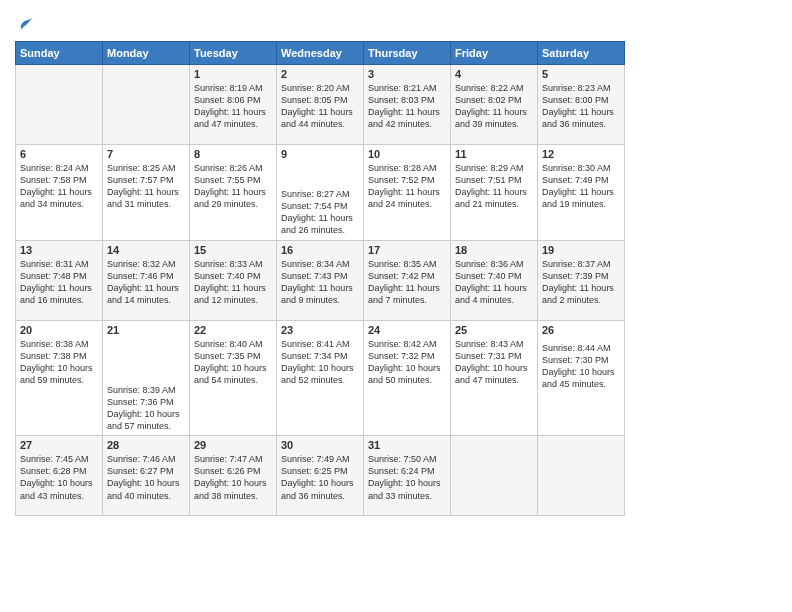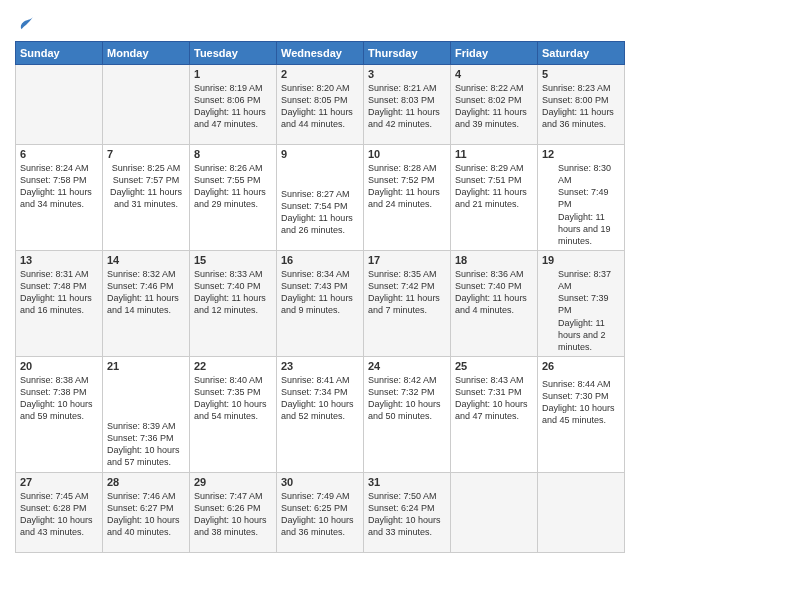--- a/index.html
+++ b/index.html
@@ -156,21 +156,21 @@
         </tr>
         <tr>
           <td>
             <span class="day-num">6</span>
             <div class="day-info" style="white-space: pre-line;">Sunrise: 8:24 AM
 Sunset: 7:58 PM
 Daylight: 11 hours and 34 minutes.</div>
           </td>
           <td>
             <span class="day-num">7</span>
-            <div class="day-info" style="white-space: pre-line; text-align: center;">Sunrise: 8:25 AM
+            <div class="day-info" style="white-space: pre-line;">Sunrise: 8:25 AM
 Sunset: 7:57 PM
 Daylight: 11 hours and 31 minutes.</div>
           </td>
           <td>
             <span class="day-num">8</span>
             <div class="day-info" style="white-space: pre-line;">Sunrise: 8:26 AM
 Sunset: 7:55 PM
 Daylight: 11 hours and 29 minutes.</div>
           </td>
           <td>
@@ -186,21 +186,21 @@
 Daylight: 11 hours and 24 minutes.</div>
           </td>
           <td>
             <span class="day-num">11</span>
             <div class="day-info" style="white-space: pre-line;">Sunrise: 8:29 AM
 Sunset: 7:51 PM
 Daylight: 11 hours and 21 minutes.</div>
           </td>
           <td>
             <span class="day-num">12</span>
-            <div class="day-info" style="white-space: pre-line; margin-left: 16px;">Sunrise: 8:30 AM
+            <div class="day-info" style="white-space: pre-line;">Sunrise: 8:30 AM
 Sunset: 7:49 PM
 Daylight: 11 hours and 19 minutes.</div>
           </td>
         </tr>
         <tr>
           <td>
             <span class="day-num">13</span>
             <div class="day-info" style="white-space: pre-line;">Sunrise: 8:31 AM
 Sunset: 7:48 PM
 Daylight: 11 hours and 16 minutes.</div>
@@ -230,21 +230,21 @@
 Daylight: 11 hours and 7 minutes.</div>
           </td>
           <td>
             <span class="day-num">18</span>
             <div class="day-info" style="white-space: pre-line;">Sunrise: 8:36 AM
 Sunset: 7:40 PM
 Daylight: 11 hours and 4 minutes.</div>
           </td>
           <td>
             <span class="day-num">19</span>
-            <div class="day-info" style="white-space: pre-line; margin-left: 16px;">Sunrise: 8:37 AM
+            <div class="day-info" style="white-space: pre-line;">Sunrise: 8:37 AM
 Sunset: 7:39 PM
 Daylight: 11 hours and 2 minutes.</div>
           </td>
         </tr>
         <tr>
           <td>
             <span class="day-num">20</span>
             <div class="day-info" style="white-space: pre-line;">Sunrise: 8:38 AM
 Sunset: 7:38 PM
 Daylight: 10 hours and 59 minutes.</div>

